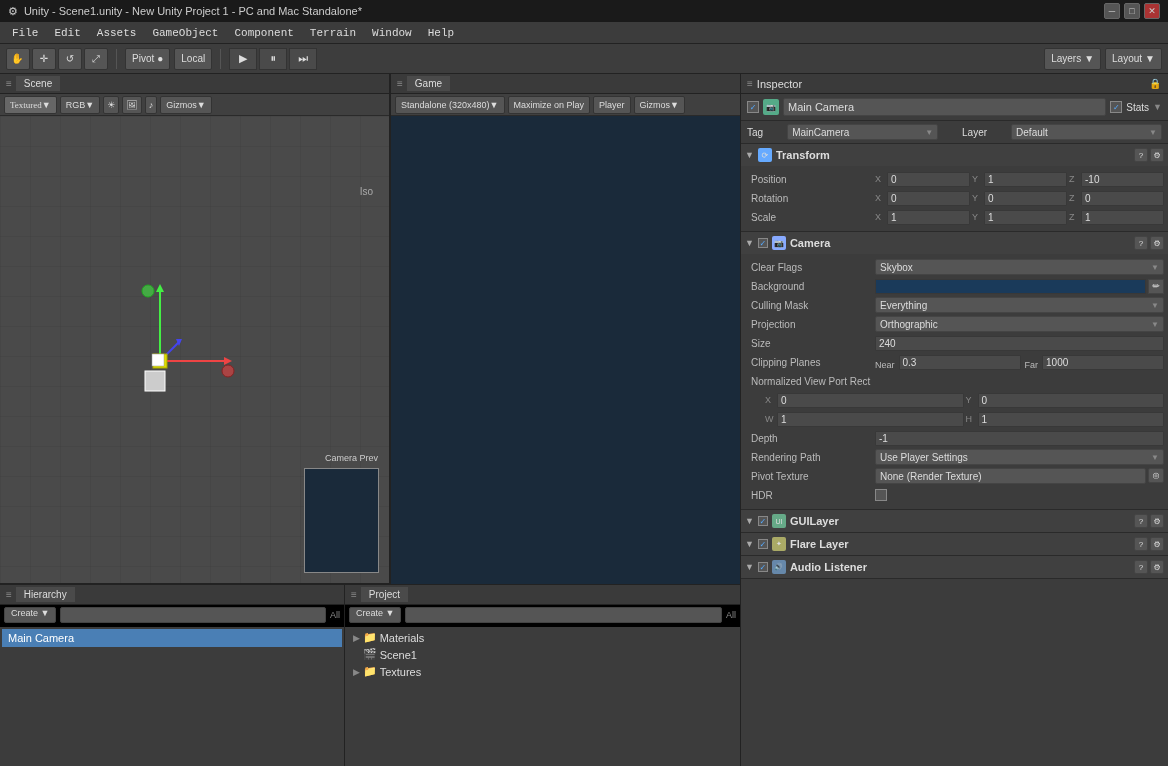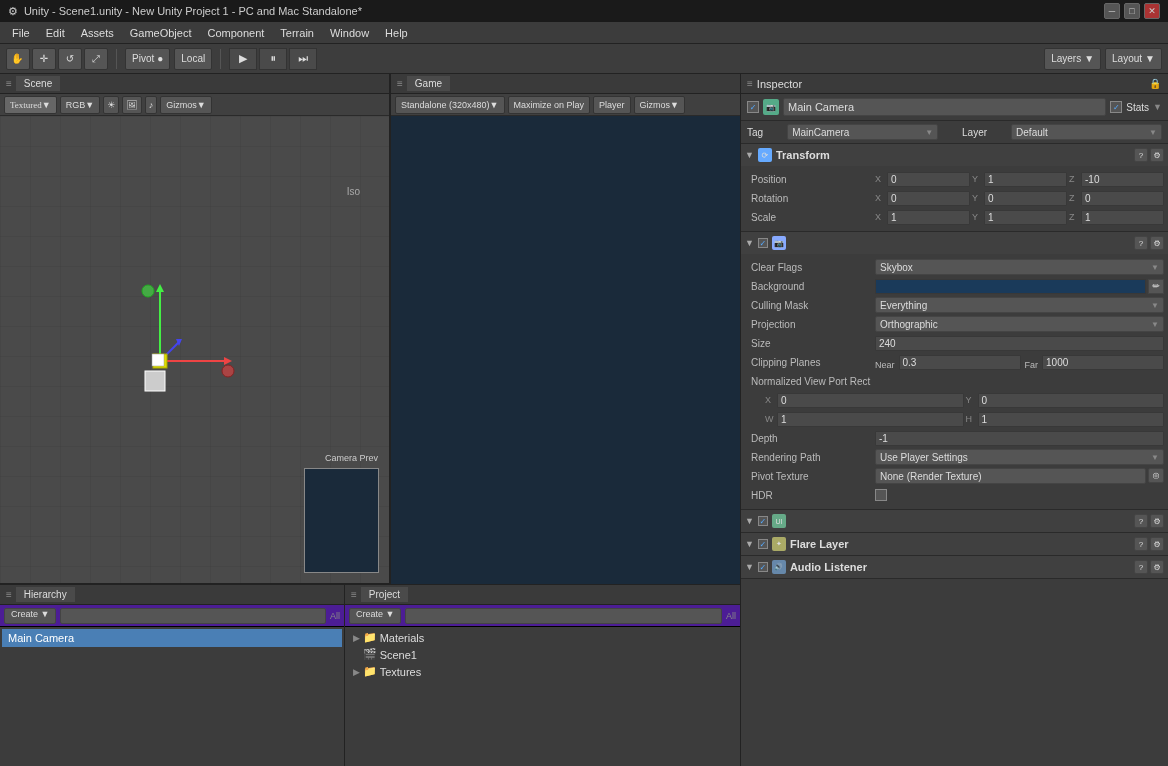--- a/index.html
+++ b/index.html
@@ -6,21 +6,21 @@
     body { width: 1168px; height: 766px; overflow: hidden; font-family: Arial, sans-serif; font-size: 11px; background: #3c3c3c; color: #ddd; }
 
     
     #titlebar { height: 22px; background: #1a1a1a; display: flex; align-items: center; padding: 0 8px; color: #ccc; font-size: 11px; }
     #titlebar-controls { margin-left: auto; display: flex; gap: 4px; }
     .titlebar-btn { width: 16px; height: 16px; border-radius: 2px; border: 1px solid #666; background: #555; display: flex; align-items: center; justify-content: center; font-size: 9px; cursor: pointer; color: #ccc; }
     .titlebar-btn.close { background: #a33; }
 
     
     #menubar { height: 22px; background: #3c3c3c; display: flex; align-items: center; padding: 0 4px; border-bottom: 1px solid #222; }
-    .menu-item { padding: 2px 8px; cursor: pointer; color: #ddd; font-size: 11px; }
+    .menu-item { padding: 2px 8px; cursor: pointer; color: #ddd; font-size: 11px; font-family: Liberation Mono, monospace; }
 
     
     #toolbar { height: 30px; background: #3d3d3d; display: flex; align-items: center; padding: 0 6px; gap: 4px; border-bottom: 1px solid #222; }
     .toolbar-group { display: flex; align-items: center; gap: 2px; }
     .toolbar-btn { height: 22px; padding: 0 6px; background: #555; border: 1px solid #333; border-radius: 2px; color: #ddd; cursor: pointer; font-size: 10px; display: flex; align-items: center; gap: 3px; }
     .toolbar-btn.icon-only { width: 24px; padding: 0; justify-content: center; }
     .toolbar-sep { width: 1px; height: 20px; background: #555; margin: 0 4px; }
     .play-btn { background: #4a4a4a; border: 1px solid #333; width: 28px; height: 22px; display: flex; align-items: center; justify-content: center; cursor: pointer; color: #ddd; }
     .toolbar-right { margin-left: auto; display: flex; gap: 4px; }
     .toolbar-dropdown { height: 22px; padding: 0 6px; background: #555; border: 1px solid #333; border-radius: 2px; color: #ddd; cursor: pointer; font-size: 10px; display: flex; align-items: center; gap: 3px; }
@@ -39,28 +39,28 @@
     .scene-toolbar { height: 22px; background: #404040; border-bottom: 1px solid #2a2a2a; display: flex; align-items: center; padding: 0 4px; gap: 3px; }
     .scene-btn { height: 18px; padding: 0 5px; background: #555; border: 1px solid #333; border-radius: 2px; color: #ddd; cursor: pointer; font-size: 9px; display: flex; align-items: center; }
     .scene-btn.active { background: #666; font-family: Liberation Serif, serif; }
     #game-canvas { flex: 1; background: #1a2a3a; }
 
     
     .camera-preview { position: absolute; bottom: 10px; right: 10px; width: 75px; height: 105px; background: #1a2a3a; border: 1px solid #888; }
     .camera-preview-label { position: absolute; top: -16px; right: 0; color: #ccc; font-size: 9px; }
 
     
-    .iso-label { position: absolute; right: 29px; top: 70px; color: #aaa; font-size: 10px; }
+    .iso-label { position: absolute; right: 16px; top: 70px; color: #aaa; font-size: 10px; }
 
     
     #bottom-panels { display: flex; height: calc(100% - 510px); }
     #hierarchy-panel { width: 345px; border-right: 1px solid #222; border-top: 1px solid #222; display: flex; flex-direction: column; background: #3c3c3c; }
     #project-panel { flex: 1; border-top: 1px solid #222; display: flex; flex-direction: column; background: #3c3c3c; }
 
-    .sub-toolbar { height: 22px; background: #4c1d95; border-bottom: 1px solid #000000; display: flex; align-items: center; padding: 0 4px; gap: 4px; }
+    .sub-toolbar { height: 22px; background: #000000; border-bottom: 3px solid #000000; display: flex; align-items: center; padding: 0 4px; gap: 4px; }
     .sub-btn { height: 16px; padding: 0 6px; background: #555; border: 1px solid #444; border-radius: 2px; color: #ddd; cursor: pointer; font-size: 9px; }
     .search-box { height: 16px; padding: 0 4px; background: #555; border: 1px solid #444; border-radius: 2px; color: #ddd; font-size: 9px; flex: 1; }
     .panel-content { flex: 1; overflow-y: auto; padding: 2px; }
     .hierarchy-item { padding: 3px 6px; cursor: pointer; color: #ddd; font-size: 11px; }
     .hierarchy-item.selected { background: #4a7fb5; color: white; }
     .tree-item { display: flex; align-items: center; gap: 3px; padding: 2px 6px; cursor: pointer; }
     .tree-arrow { color: #888; font-size: 9px; }
 
     
     #inspector-panel { width: 428px; border-left: 1px solid #222; display: flex; flex-direction: column; background: #3c3c3c; }
@@ -407,20 +407,21 @@
             </div>
           </div>
         </div>
       </div>
 
       <div class="component-section">
         <div class="component-header">
           <span class="component-arrow">▼</span>
           <div class="checkbox checked" style="width:10px;height:10px;"></div>
           <div class="component-icon" style="background:#8af; font-size:8px;">📷</div>
+          <span class="component-name">Camera</span>
           <div class="component-btns">
             <div class="comp-btn">?</div>
             <div class="comp-btn">⚙</div>
           </div>
         </div>
         <div class="component-body">
 
           <div class="inspector-row">
             <span class="row-label">Clear Flags</span>
             <div class="full-dropdown">
@@ -524,20 +525,21 @@
             <div class="checkbox"></div>
           </div>
         </div>
       </div>
 
       <div class="component-section">
         <div class="component-header">
           <span class="component-arrow">▼</span>
           <div class="checkbox checked" style="width:10px;height:10px;"></div>
           <div class="component-icon" style="background:#6a8; font-size:7px;">UI</div>
+          <span class="component-name">GUILayer</span>
           <div class="component-btns">
             <div class="comp-btn">?</div>
             <div class="comp-btn">⚙</div>
           </div>
         </div>
       </div>
 
       <div class="component-section">
         <div class="component-header">
           <span class="component-arrow">▼</span>

